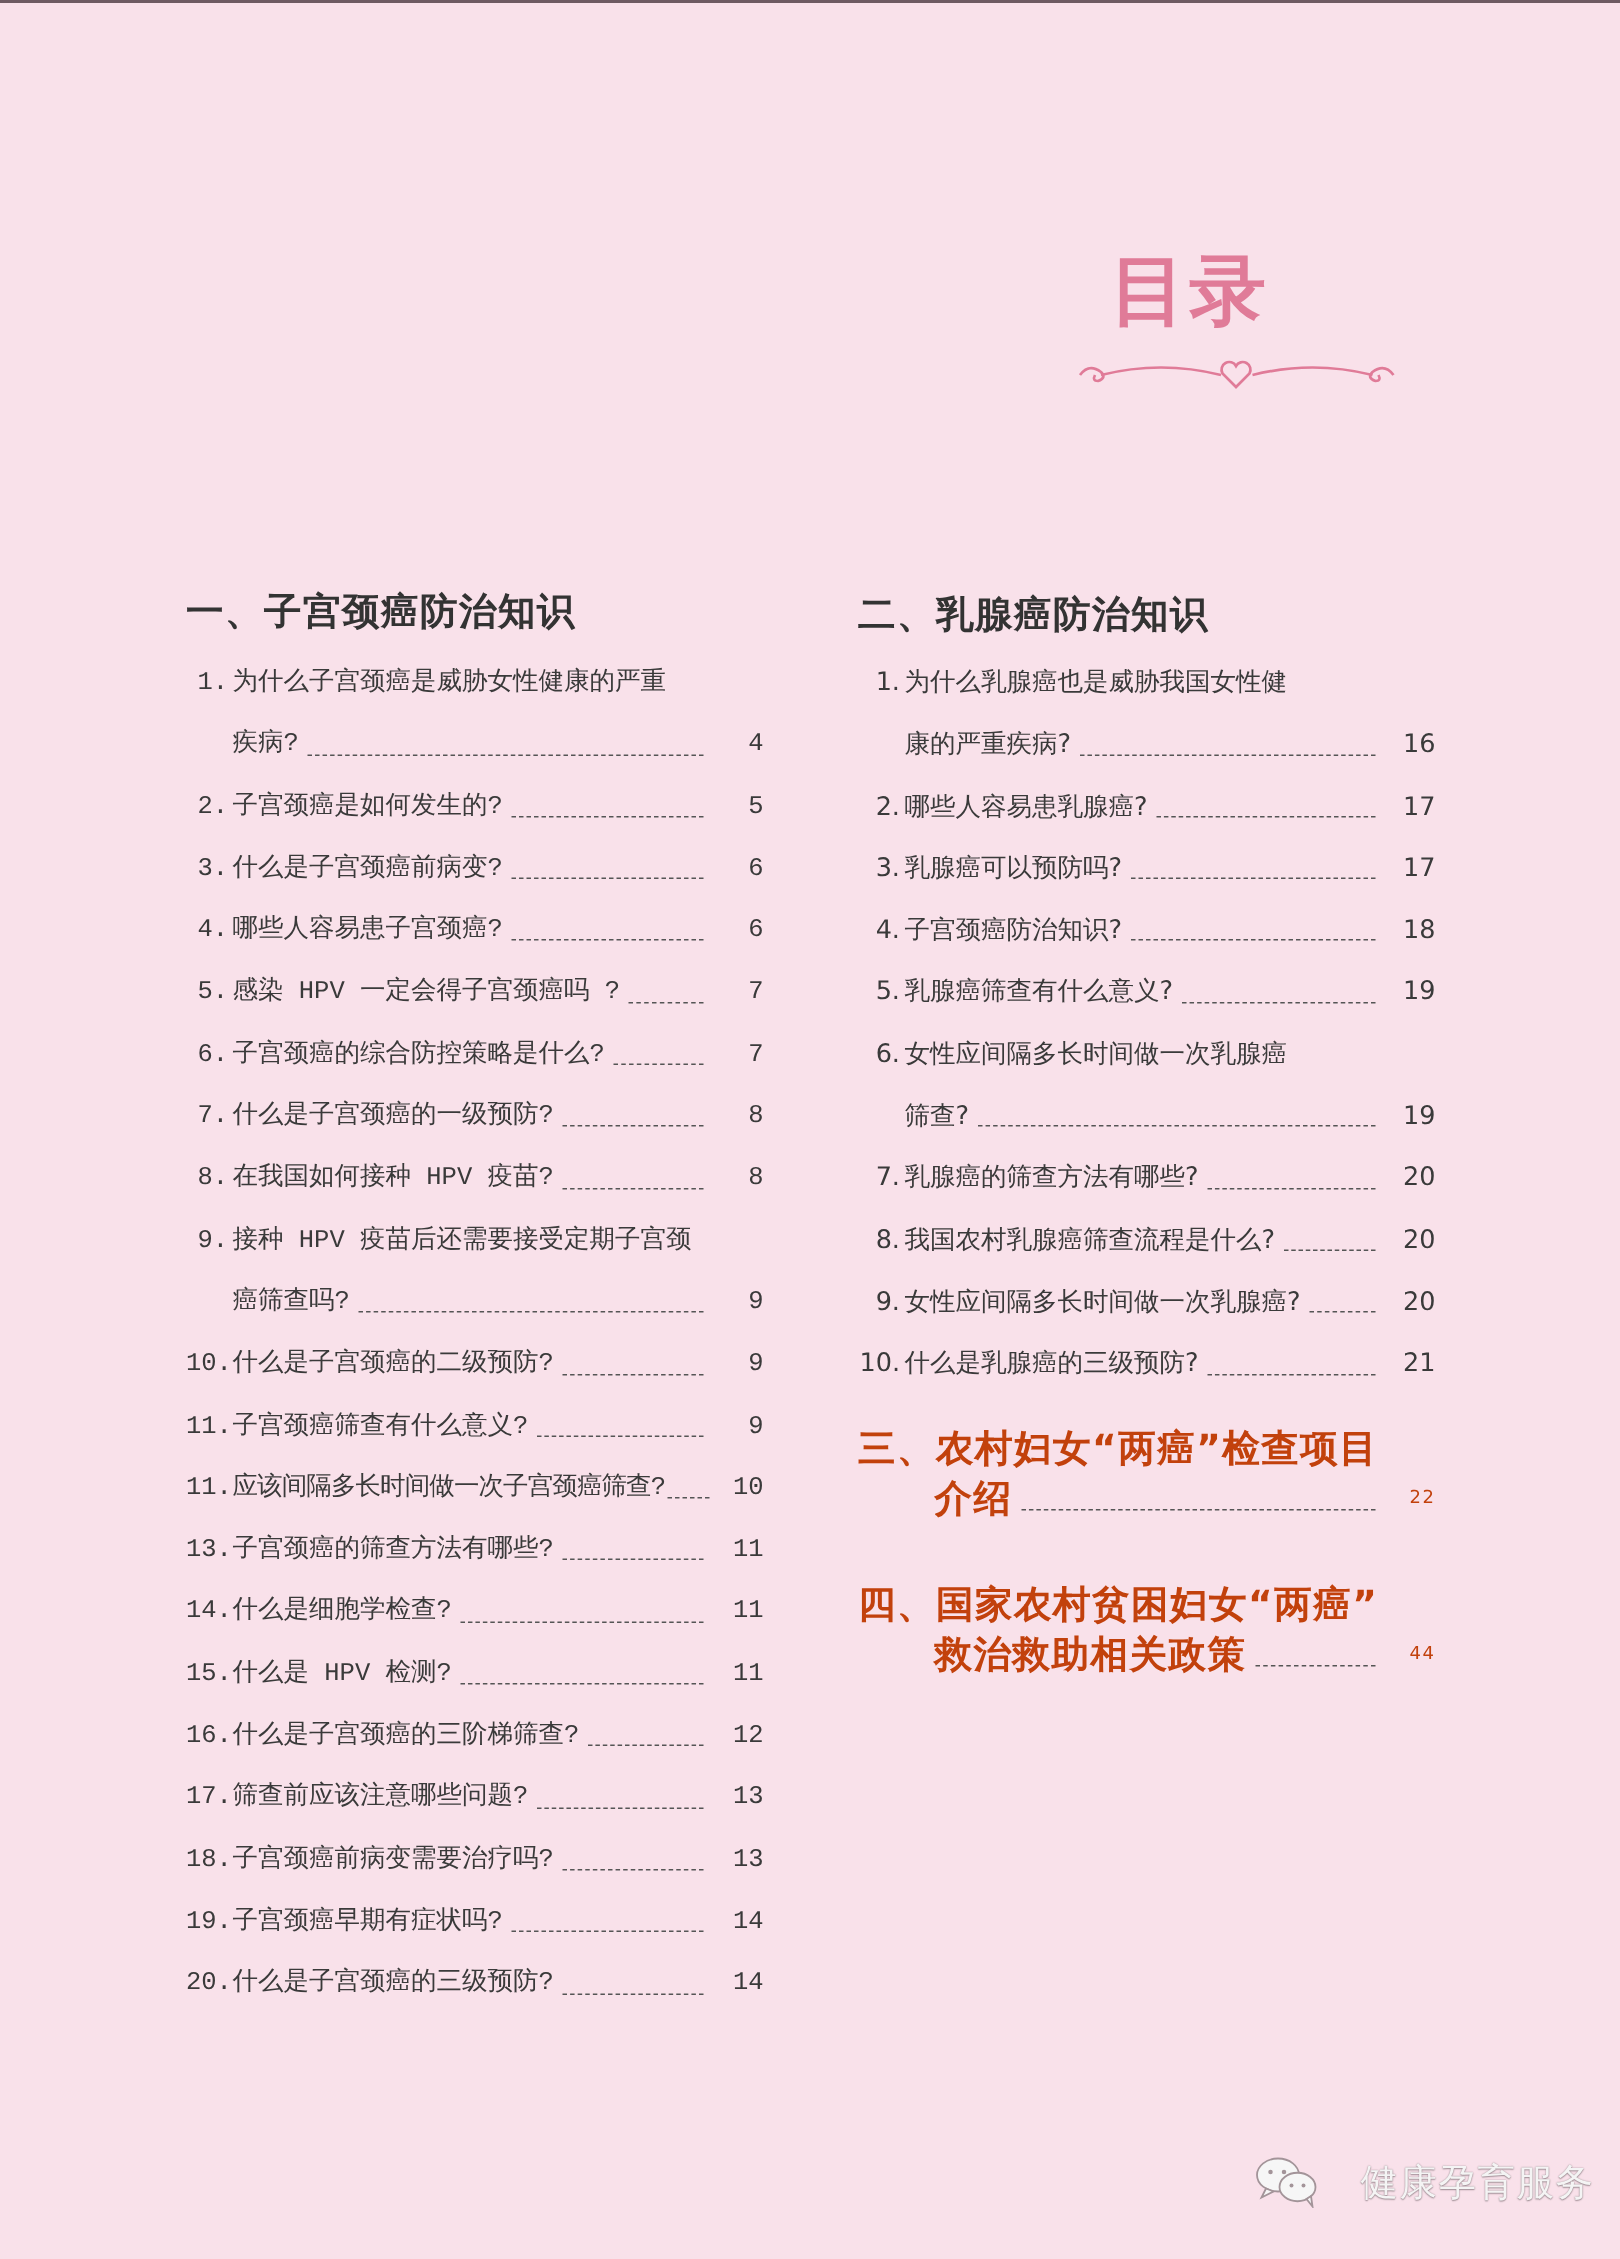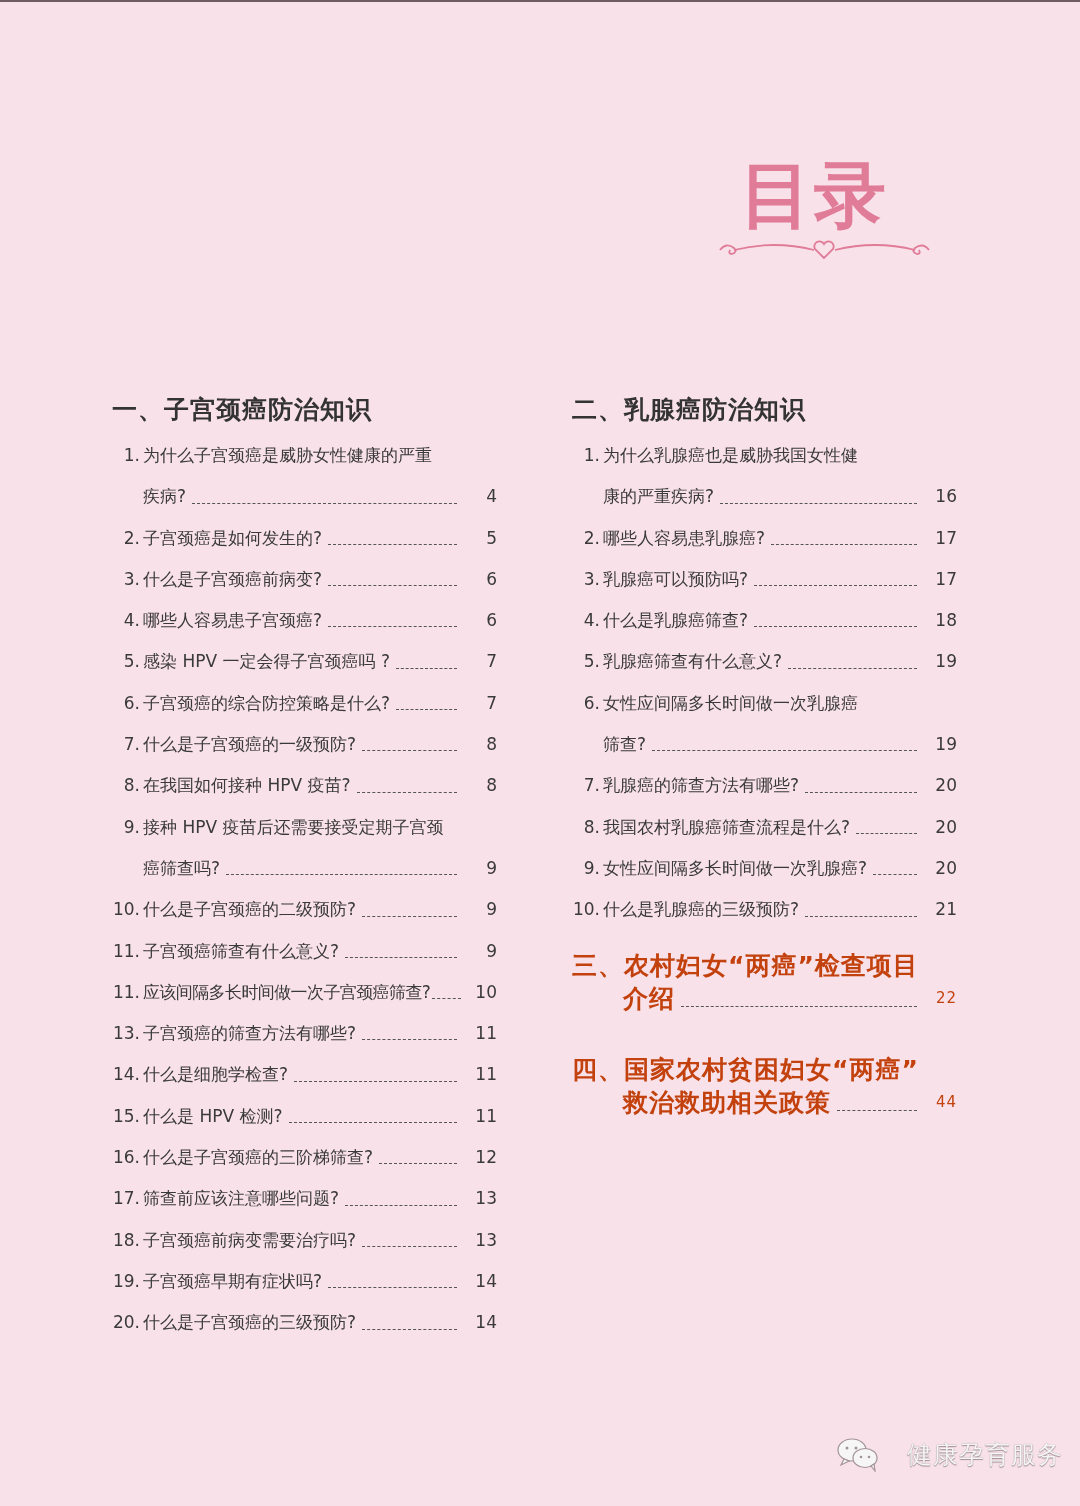--- a/index.html
+++ b/index.html
@@ -5,43 +5,43 @@
   html, body { margin: 0; padding: 0; }
   body {
     width: 1080px; height: 1506px; position: relative; overflow: hidden;
     background: #f9e1ea;
     font-family: "DejaVu Sans", "Liberation Sans", sans-serif;
     color: #3a3a3a;
   }
   .top-rule { position: absolute; left: 0; top: 0; width: 1080px; height: 2px; background: #6e5a62; }
   .title-block { position: absolute; left: 712px; top: 150px; width: 225px; height: 115px; }
   .title-text {
-    position: absolute; left: 28px; top: 0; font-size: 72px; font-weight: bold;
+    position: absolute; left: 28px; top: 0; font-size: 51px; font-weight: bold;
     color: #e07b98; letter-spacing: 2px; line-height: 90px;
   }
   .ornament { position: absolute; left: 0; top: 82px; width: 225px; height: 34px; }
   .col { position: absolute; }
-  .col-left { left: 112px; top: 390px; width: 385px; }
+  .col-left { left: 124px; top: 390px; width: 385px; font-family: Liberation Mono, monospace; }
   .col-right { left: 572px; top: 390px; width: 385px; }
   .sec-head { font-size: 25px; font-weight: bold; color: #333; height: 40px; line-height: 40px; margin-bottom: 5px; white-space: nowrap; letter-spacing: 1px; }
   .entry { font-size: 17px; color: #3a3a3a; }
   .row { display: flex; align-items: flex-end; height: 41.3px; line-height: 41.3px; white-space: nowrap; }
   .num { display: inline-block; width: 28px; text-align: right; padding-right: 3px; }
   .col-left .num, .col-right .num { width: 28px; }
   .txt { flex: 0 0 auto; }
   .dots {
     flex: 1 1 auto; height: 1px; margin: 0 8px 14px 6px;
     border-bottom: 1.6px dashed #555;
   }
   .pg { flex: 0 0 32px; text-align: right; }
   .cont { padding-left: 31px; }
   .sec-big { font-size: 25px; font-weight: bold; color: #c2410c; letter-spacing: 1px; }
   .sec-big .row { height: 33px; line-height: 33px; }
   .sec-big .cont { padding-left: 51px; }
-  .sec-big .pg { font-size: 15px; font-weight: normal; }
+  .sec-big .pg { font-size: 12px; font-weight: normal; }
   .sec-big .dots { margin-bottom: 8px; }
   .watermark { position: absolute; left: 836px; top: 1436px; display: flex; align-items: center; gap: 21px; }
   .wm-text { font-size: 25px; color: #f4f4f4; text-shadow: 0 0 1px #9a8a90, 0 1px 1px #a08f96; margin-left: 6px; letter-spacing: 1px; }
 </style>
 </head>
 <body>
 
 <div class="top-rule"></div>
 
 <div class="title-block">
@@ -213,21 +213,21 @@
       <span class="pg">17</span>
     </div>
   <div class="entry row">
       <span class="num">3.</span>
       <span class="txt">乳腺癌可以预防吗?</span>
       <span class="dots"></span>
       <span class="pg">17</span>
     </div>
   <div class="entry row">
       <span class="num">4.</span>
-      <span class="txt">什么是乳腺癌筛查?</span>
+      <span class="txt">子宫颈癌防治知识?</span>
       <span class="dots"></span>
       <span class="pg">18</span>
     </div>
   <div class="entry row">
       <span class="num">5.</span>
       <span class="txt">乳腺癌筛查有什么意义?</span>
       <span class="dots"></span>
       <span class="pg">19</span>
     </div>
   <div class="entry">

